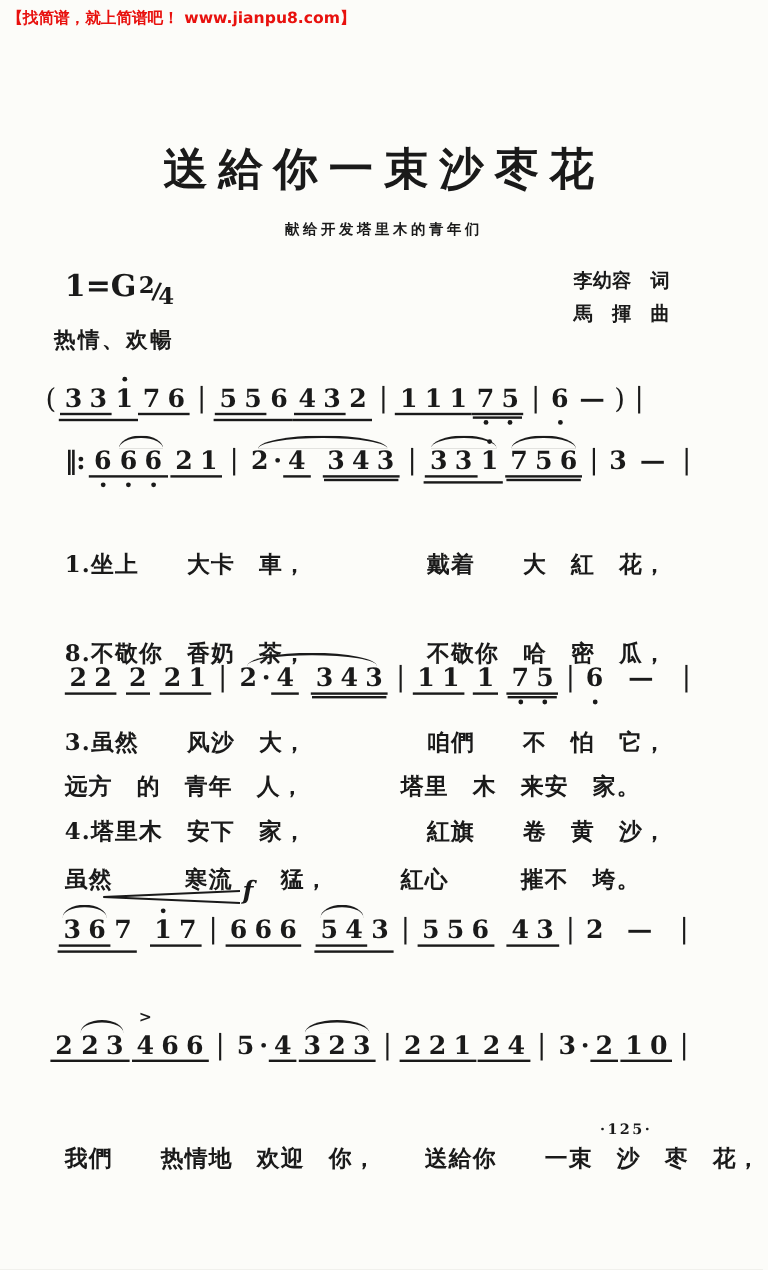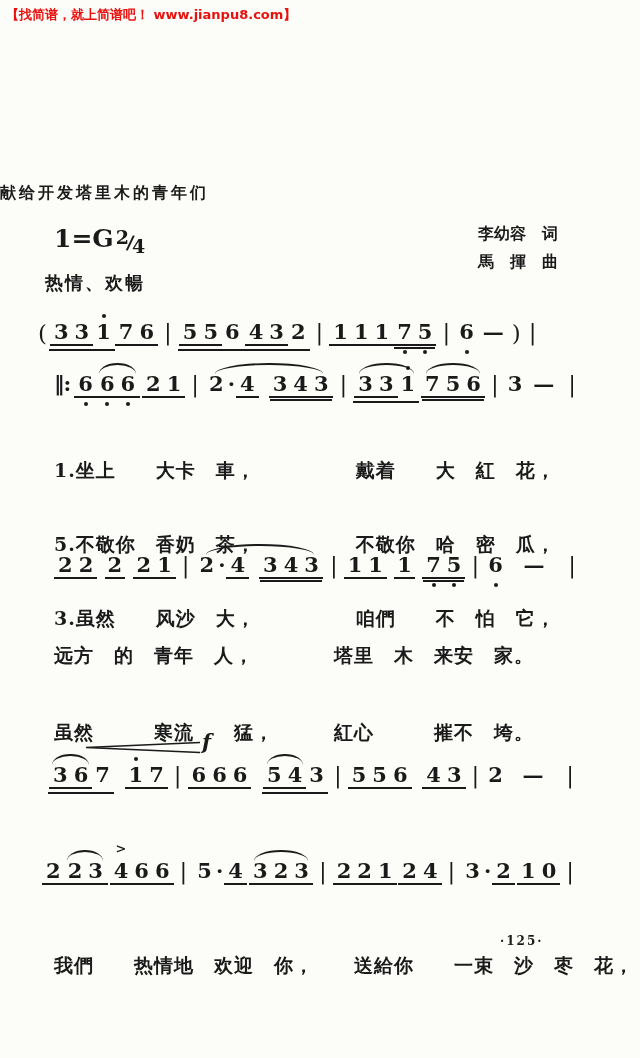--- a/index.html
+++ b/index.html
@@ -11,22 +11,22 @@
   
   .banner{
     position:absolute;top:6px;left:6px;font-size:13px;font-weight:bold;
     font-family:"DejaVu Sans","Liberation Sans",sans-serif;
   }
   .title{
     position:absolute;top:116px;left:0;width:100%;text-align:center;
     font-size:37px;font-weight:bold;letter-spacing:9px;
   }
   .dedication{
-    position:absolute;top:183px;left:0;width:100%;
-    font-size:16px;font-weight:bold;letter-spacing:3px;
+    position:absolute;top:183px;left:0;width:100%;text-align:center;
+    font-size:12px;font-weight:bold;letter-spacing:3px;
   }
   .keysig{position:absolute;top:224px;left:54px;font-size:25px;font-weight:bold;}
   .keysig .frac{display:inline-block;font-size:19px;vertical-align:-2px;margin-left:2px;}
   .keysig .num{display:inline-block;transform:translateY(-5px);}
   .keysig .slash{display:inline-block;transform:translateY(0) rotate(8deg);margin:0 -2px;}
   .keysig .den{display:inline-block;transform:translateY(4px);}
   .credits{position:absolute;top:220px;left:478px;font-size:16px;font-weight:bold;line-height:28px;}
   .tempo{position:absolute;top:271px;left:45px;font-size:18px;font-weight:bold;letter-spacing:2px;}
   
   .music{
@@ -70,20 +70,21 @@
 </style>
 </head>
 <body>
 
 <div class="page">
 
   <div class="banner" style="color: rgb(232, 17, 14);">
     <span>【找简谱，就上简谱吧！ www.jianpu8.com】</span>
   </div>
 
+  <div class="title">送給你一束沙枣花</div>
 
   <div class="dedication">献给开发塔里木的青年们</div>
 
   <div class="keysig"><span>1=G</span><span class="frac"><span class="num">2</span><span class="slash">/</span><span class="den">4</span></span></div>
 
   <div class="credits">
     <div>李幼容　词</div>
     <div>馬　揮　曲</div>
   </div>
 
@@ -183,22 +184,23 @@
       <span class="note bar">|</span>
       <span class="note">3</span>
       <span class="sp"></span>
       <span class="note dash">—</span>
       <span class="sp"></span>
       <span class="note bar">|</span>
     </div>
 
   <div class="lyr vblock" style="top:414px;left:54px;">
     <div class="row"><span class="seg">1.坐上　　大卡　車，　　　　　戴着　　大　紅　花，</span></div>
-    <div class="row"><span class="seg">5.不敬你　香奶　茶，　　　　　不敬你　哈　密　瓜，</span></div>
+    <div class="row"><span class="seg">8.不敬你　香奶　茶，　　　　　不敬你　哈　密　瓜，</span></div>
     <div class="row"><span class="seg">3.虽然　　风沙　大，　　　　　咱們　　不　怕　它，</span></div>
+    <div class="row"><span class="seg">4.塔里木　安下　家，　　　　　紅旗　　卷　黄　沙，</span></div>
   </div>
 
   <div class="music" style="top:553px;left:54px;width:528px;">
       <span class="group u1">
         <span class="note">2</span>
         <span class="note">2</span>
       </span>
       <span class="sp2"></span>
       <span class="note u1">2</span>
       <span class="sp2"></span>

